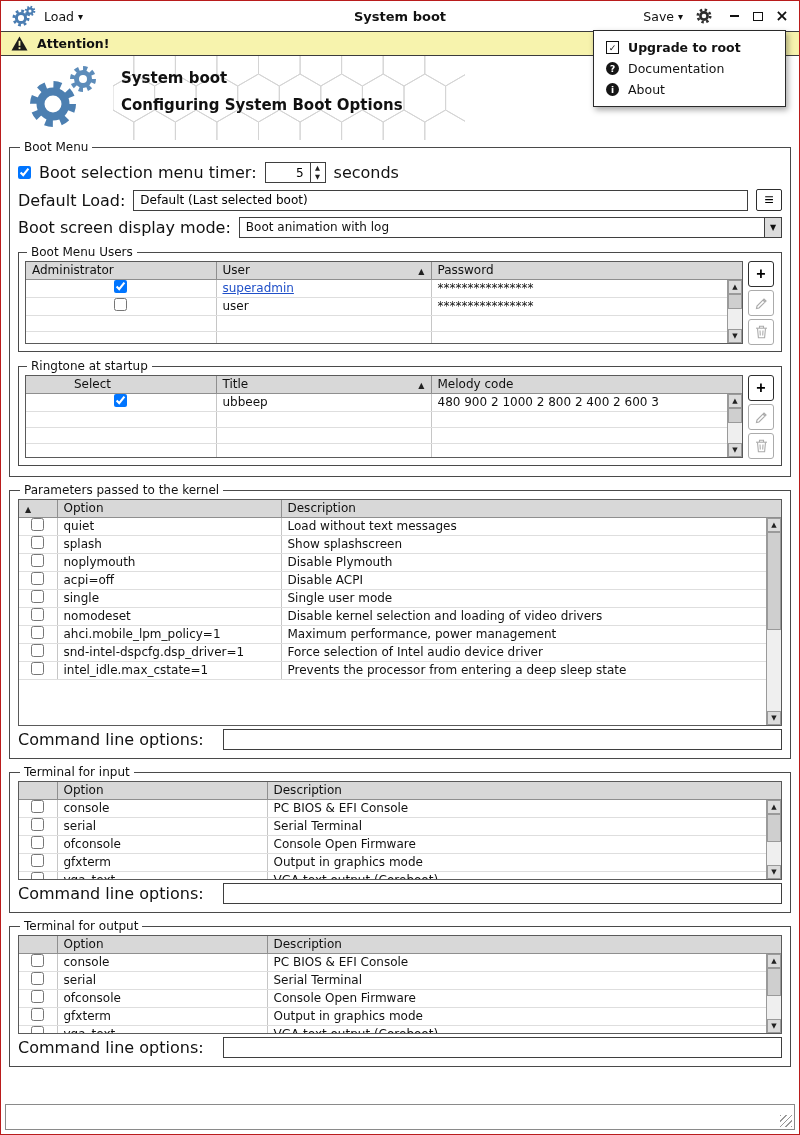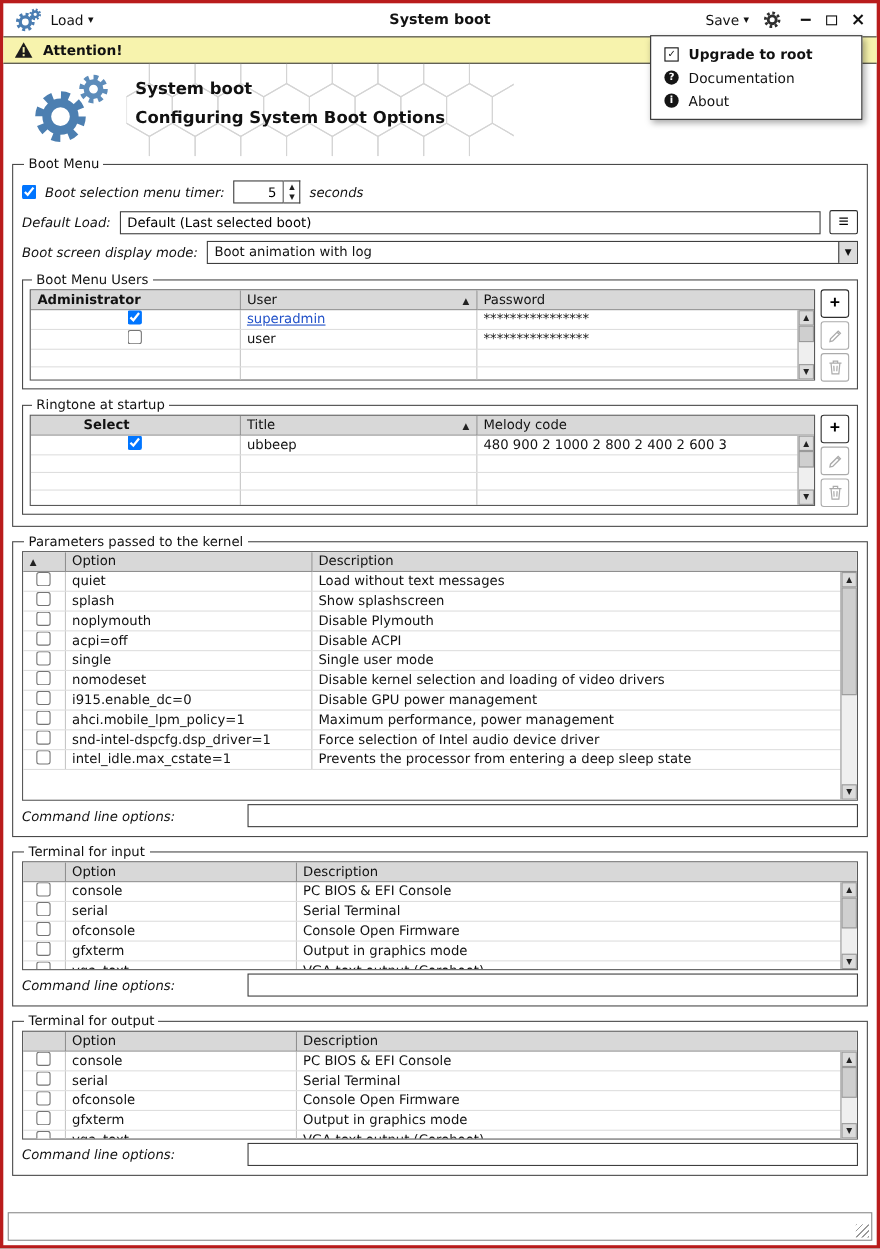--- a/index.html
+++ b/index.html
@@ -1,18 +1,18 @@
 <!DOCTYPE html>
 <html><head>
 <meta charset="utf-8">
 <style>
   * { box-sizing: border-box; }
   html,body { margin:0; padding:0; background:#9a9a9a; }
   .window {
-    width:800px; height:1135px; background:#fff; border:3px solid #b91c1c;
+    width:800px; height:1135px; background:#fff; border:1px solid #b91c1c;
     position:relative; display:flex; flex-direction:column;
     font-family:"DejaVu Sans", sans-serif; font-size:12px; color:#111;
   }
   
   .titlebar { flex:0 0 30px; display:flex; align-items:center; padding:0 10px; position:relative; gap:8px; }
   .tb-left { display:flex; align-items:center; gap:7px; }
   .tb-title { position:absolute; left:0; right:0; text-align:center; font-weight:bold; font-size:13px; pointer-events:none; }
   .tb-right { margin-left:auto; display:flex; align-items:center; gap:12px; z-index:2; }
   .tb-btn { display:flex; align-items:center; gap:4px; cursor:pointer; background:none; border:none; font:12.5px "DejaVu Sans", sans-serif; color:#111; padding:0; }
   .caret { font-size:10px; }
@@ -38,42 +38,42 @@
   .menu-item { display:flex; align-items:center; gap:9px; padding:3px 12px; font-size:12.5px; cursor:pointer; }
   .menu-item.first { font-weight:bold; }
   .cbx-ic { width:13px; height:13px; border:1.6px solid #111; display:flex; align-items:center; justify-content:center; font-size:9px; font-weight:bold; flex:0 0 13px; }
   .circle-ic { width:13px; height:13px; border-radius:50%; background:#151515; color:#fff; display:flex; align-items:center; justify-content:center; font-size:9px; font-weight:bold; flex:0 0 13px; }
   
   .content { flex:1; padding:0 8px; overflow:hidden; }
   fieldset { border:1px solid #4a4a4a; margin:0 0 6px; padding:2px 8px 8px; }
   fieldset.inner { margin:7px 0 2px; padding:2px 6px 6px; }
   legend { font-size:12px; padding:0 4px; margin-left:2px; }
   .frow { display:flex; align-items:center; gap:8px; margin:6px 0; }
-  .lbl { font-size:12px; white-space:nowrap;font-style:italic; }
+  .lbl { font-size:16px; white-space:nowrap; }
   input[type="text"] { height:21px; border:1px solid #3f3f3f; font:12px "DejaVu Sans", sans-serif; padding:1px 6px; background:#fff; }
   input[type="checkbox"] { width:13px; height:13px; margin:0; }
   .num-wrap { display:flex; }
   .num-input { width:46px; height:21px; border:1px solid #3f3f3f; text-align:right; padding:1px 5px; font:12px "DejaVu Sans", sans-serif; }
   .spin { width:15px; height:21px; border:1px solid #3f3f3f; border-left:none; display:flex; flex-direction:column; background:#fff; }
   .spin span { flex:1; font-size:6.5px; display:flex; align-items:center; justify-content:center; color:#222; cursor:pointer; line-height:1; }
   .menu-btn { width:26px; height:22px; border:1px solid #2e2e2e; border-radius:2px; background:#fff; font-size:16px; line-height:1;
     display:flex; align-items:center; justify-content:center; cursor:pointer; padding:0; }
   .combo { flex:1; height:21px; border:1px solid #3f3f3f; display:flex; align-items:stretch; background:#fff; cursor:pointer; }
   .combo-text { flex:1; padding:2px 6px; white-space:nowrap; overflow:hidden; }
   .combo-btn { width:17px; background:#dcdcdc; border-left:1px solid #3f3f3f; display:flex; align-items:center; justify-content:center; font-size:8px; color:#111; }
   
   .fs-row { display:flex; gap:5px; align-items:flex-start; }
   .table-box { flex:1; border:1px solid #5a5a5a; position:relative; overflow:hidden; background:#fff; }
   .box-users  { height:83px; }
   .box-kernel { height:227px; }
   .box-term   { height:99px; }
   .grid { border-collapse:collapse; table-layout:fixed; width:100%; }
   .grid th { background:#d8d8d8; border:1px solid #8f8f8f; border-top:none; font-weight:normal; text-align:left;
     height:17px; padding:0 6px; font-size:12px; white-space:nowrap; overflow:hidden; }
-  .grid th:first-child { border-left:none;font-weight:bold; }
+  .grid th:first-child { border-left:none; }
   .grid th:last-child { border-right:none; }
   .grid td { border-right:1px solid #c6c6c6; border-bottom:1px solid #dedede; height:15px; padding:0 6px;
     white-space:nowrap; overflow:hidden; font-size:12px; line-height:15px; }
   .grid td:last-child { border-right:none; }
   .sort-arrow { font-size:8px; color:#222; }
   th.has-label .sort-arrow { float:right; margin-top:4px; }
   .cb-cell { text-align:center; }
   .cell-link { color:#2050c8; text-decoration:underline; cursor:pointer; }
   
   .vscroll { position:absolute; top:18px; right:0; bottom:0; width:15px; border-left:1px solid #9a9a9a; background:#efefef;
@@ -425,25 +425,20 @@
                 <td>single</td>
                 <td>Single user mode</td>
               </tr>
               <tr>
                 <td class="cb-cell"><input type="checkbox" style=""></td>
                 <td>nomodeset</td>
                 <td>Disable kernel selection and loading of video drivers</td>
               </tr>
               <tr>
                 <td class="cb-cell"><input type="checkbox" style=""></td>
-                <td>i915.enable_dc=0</td>
-                <td>Disable GPU power management</td>
-              </tr>
-              <tr>
-                <td class="cb-cell"><input type="checkbox" style=""></td>
                 <td>ahci.mobile_lpm_policy=1</td>
                 <td>Maximum performance, power management</td>
               </tr>
               <tr>
                 <td class="cb-cell"><input type="checkbox" style=""></td>
                 <td>snd-intel-dspcfg.dsp_driver=1</td>
                 <td>Force selection of Intel audio device driver</td>
               </tr>
               <tr>
                 <td class="cb-cell"><input type="checkbox" style=""></td>

